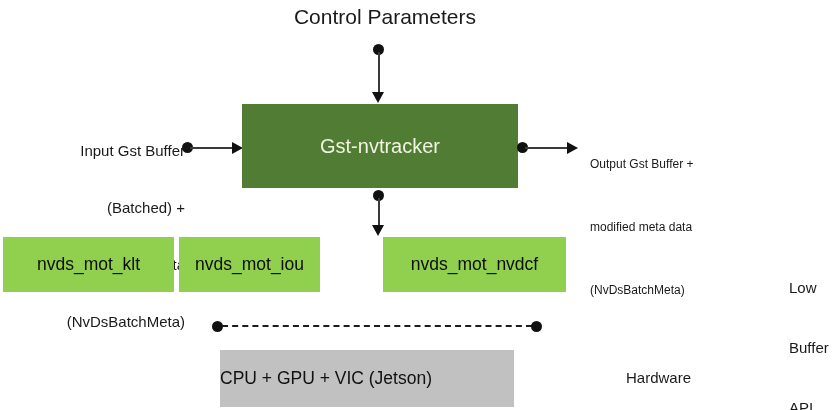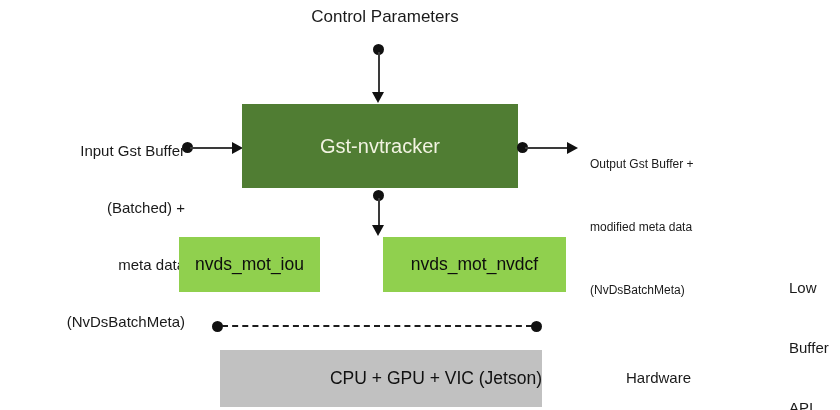--- a/index.html
+++ b/index.html
@@ -22,25 +22,25 @@
   .ll-box{
     position:absolute;top:237px;height:55px;background:#90d04e;
     display:flex;align-items:center;justify-content:center;
     color:#0d0d0d;font-size:17.5px;
   }
   .ll-box.b0{left:3px;width:171px;}
   .ll-box.b1{left:179px;width:141px;}
   .ll-box.b2{left:383px;width:183px;}
   .ll-box.b3{left:583px;width:180px;}
   .hw-box{
-    position:absolute;left:220px;top:350px;width:322px;height:57px;background:#c1c1c1;
-    display:flex;align-items:center;justify-content:flex-end;
+    position:absolute;left:220px;top:350px;width:294px;height:57px;background:#c1c1c1;
+    display:flex;align-items:center;justify-content:flex-start;
     color:#111;font-size:17.5px;
   }
-  .ctrl-lbl{left:270px;top:7px;width:230px;text-align:center;font-size:17px;}
+  .ctrl-lbl{left:270px;top:7px;width:230px;text-align:center;font-size:21px;}
   .input-lbl{left:25px;top:103px;width:160px;text-align:right;}
   .output-lbl{left:590px;top:112px;font-size:12px;line-height:21px;}
   .api-lbl{left:789px;top:238px;line-height:20px;}
   .hw-lbl{left:589px;top:368px;margin-left:37px;}
 </style>
 </head>
 <body>
 
 <div id="stage">
 
@@ -72,20 +72,23 @@
   <div class="lbl output-lbl">
     <div>Output Gst Buffer +</div>
     <div>modified meta data</div>
     <div>(NvDsBatchMeta)</div>
   </div>
 
   <div class="circle" style="left:373px;top:190px;"></div>
   <div class="vline" style="left:378px;top:198px;height:28px;"></div>
   <div class="arrow-down" style="left:372px;top:225px;"></div>
 
+  <div class="ll-box b0">
+    <span>nvds_mot_klt</span>
+  </div>
   <div class="ll-box b1">
     <span>nvds_mot_iou</span>
   </div>
   <div class="ll-box b2">
     <span>nvds_mot_nvdcf</span>
   </div>
 
   <div class="lbl api-lbl">
     <div>Low</div>
     <div>Buffer</div>

